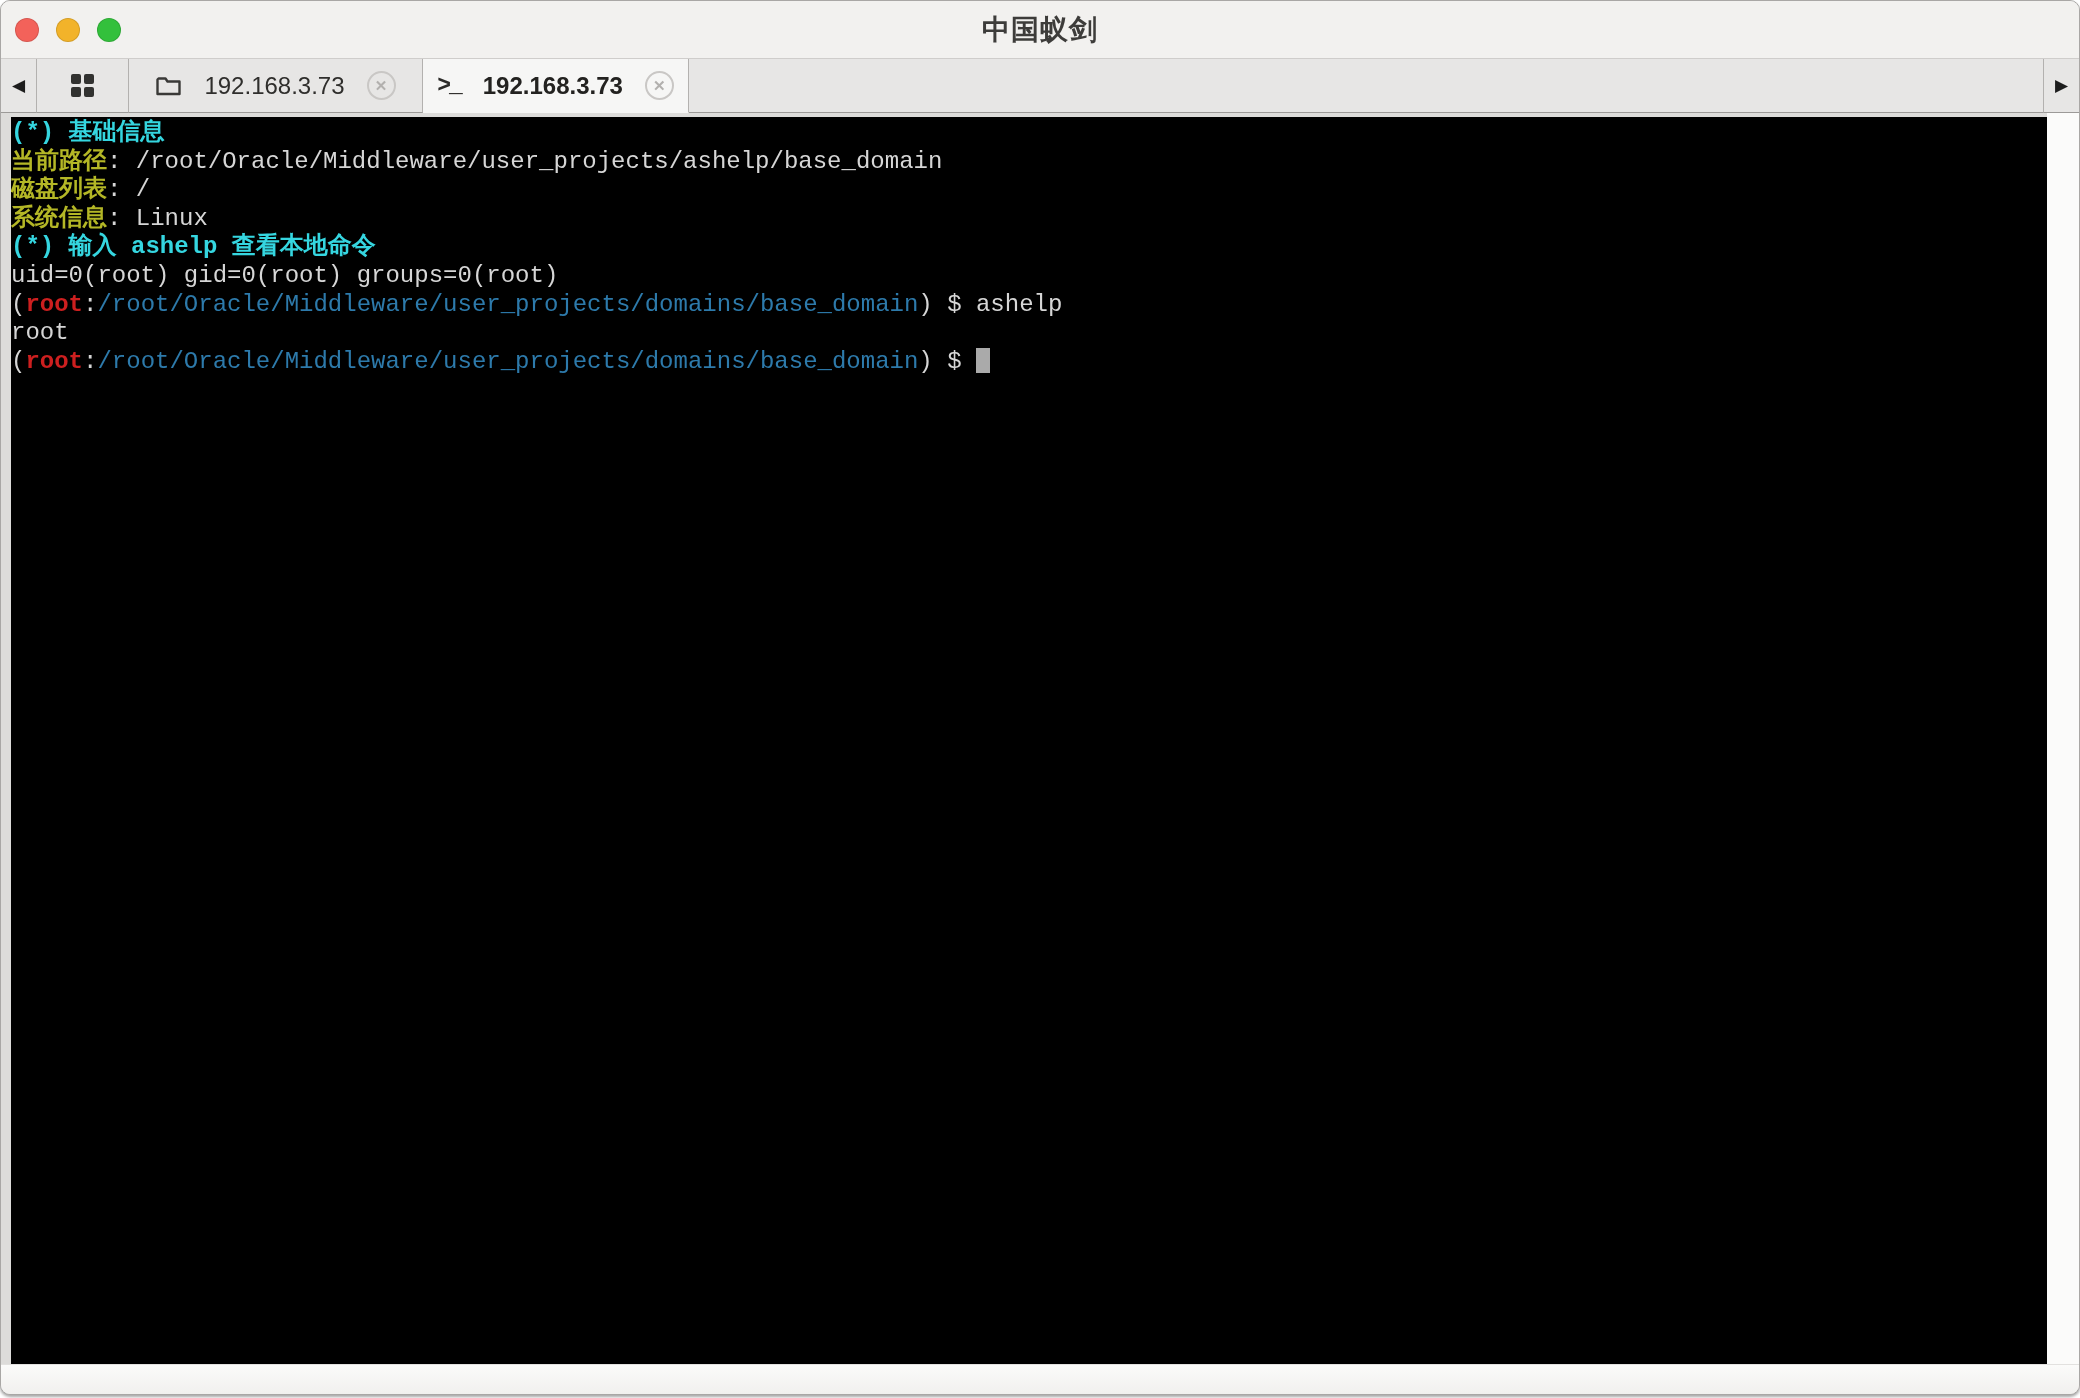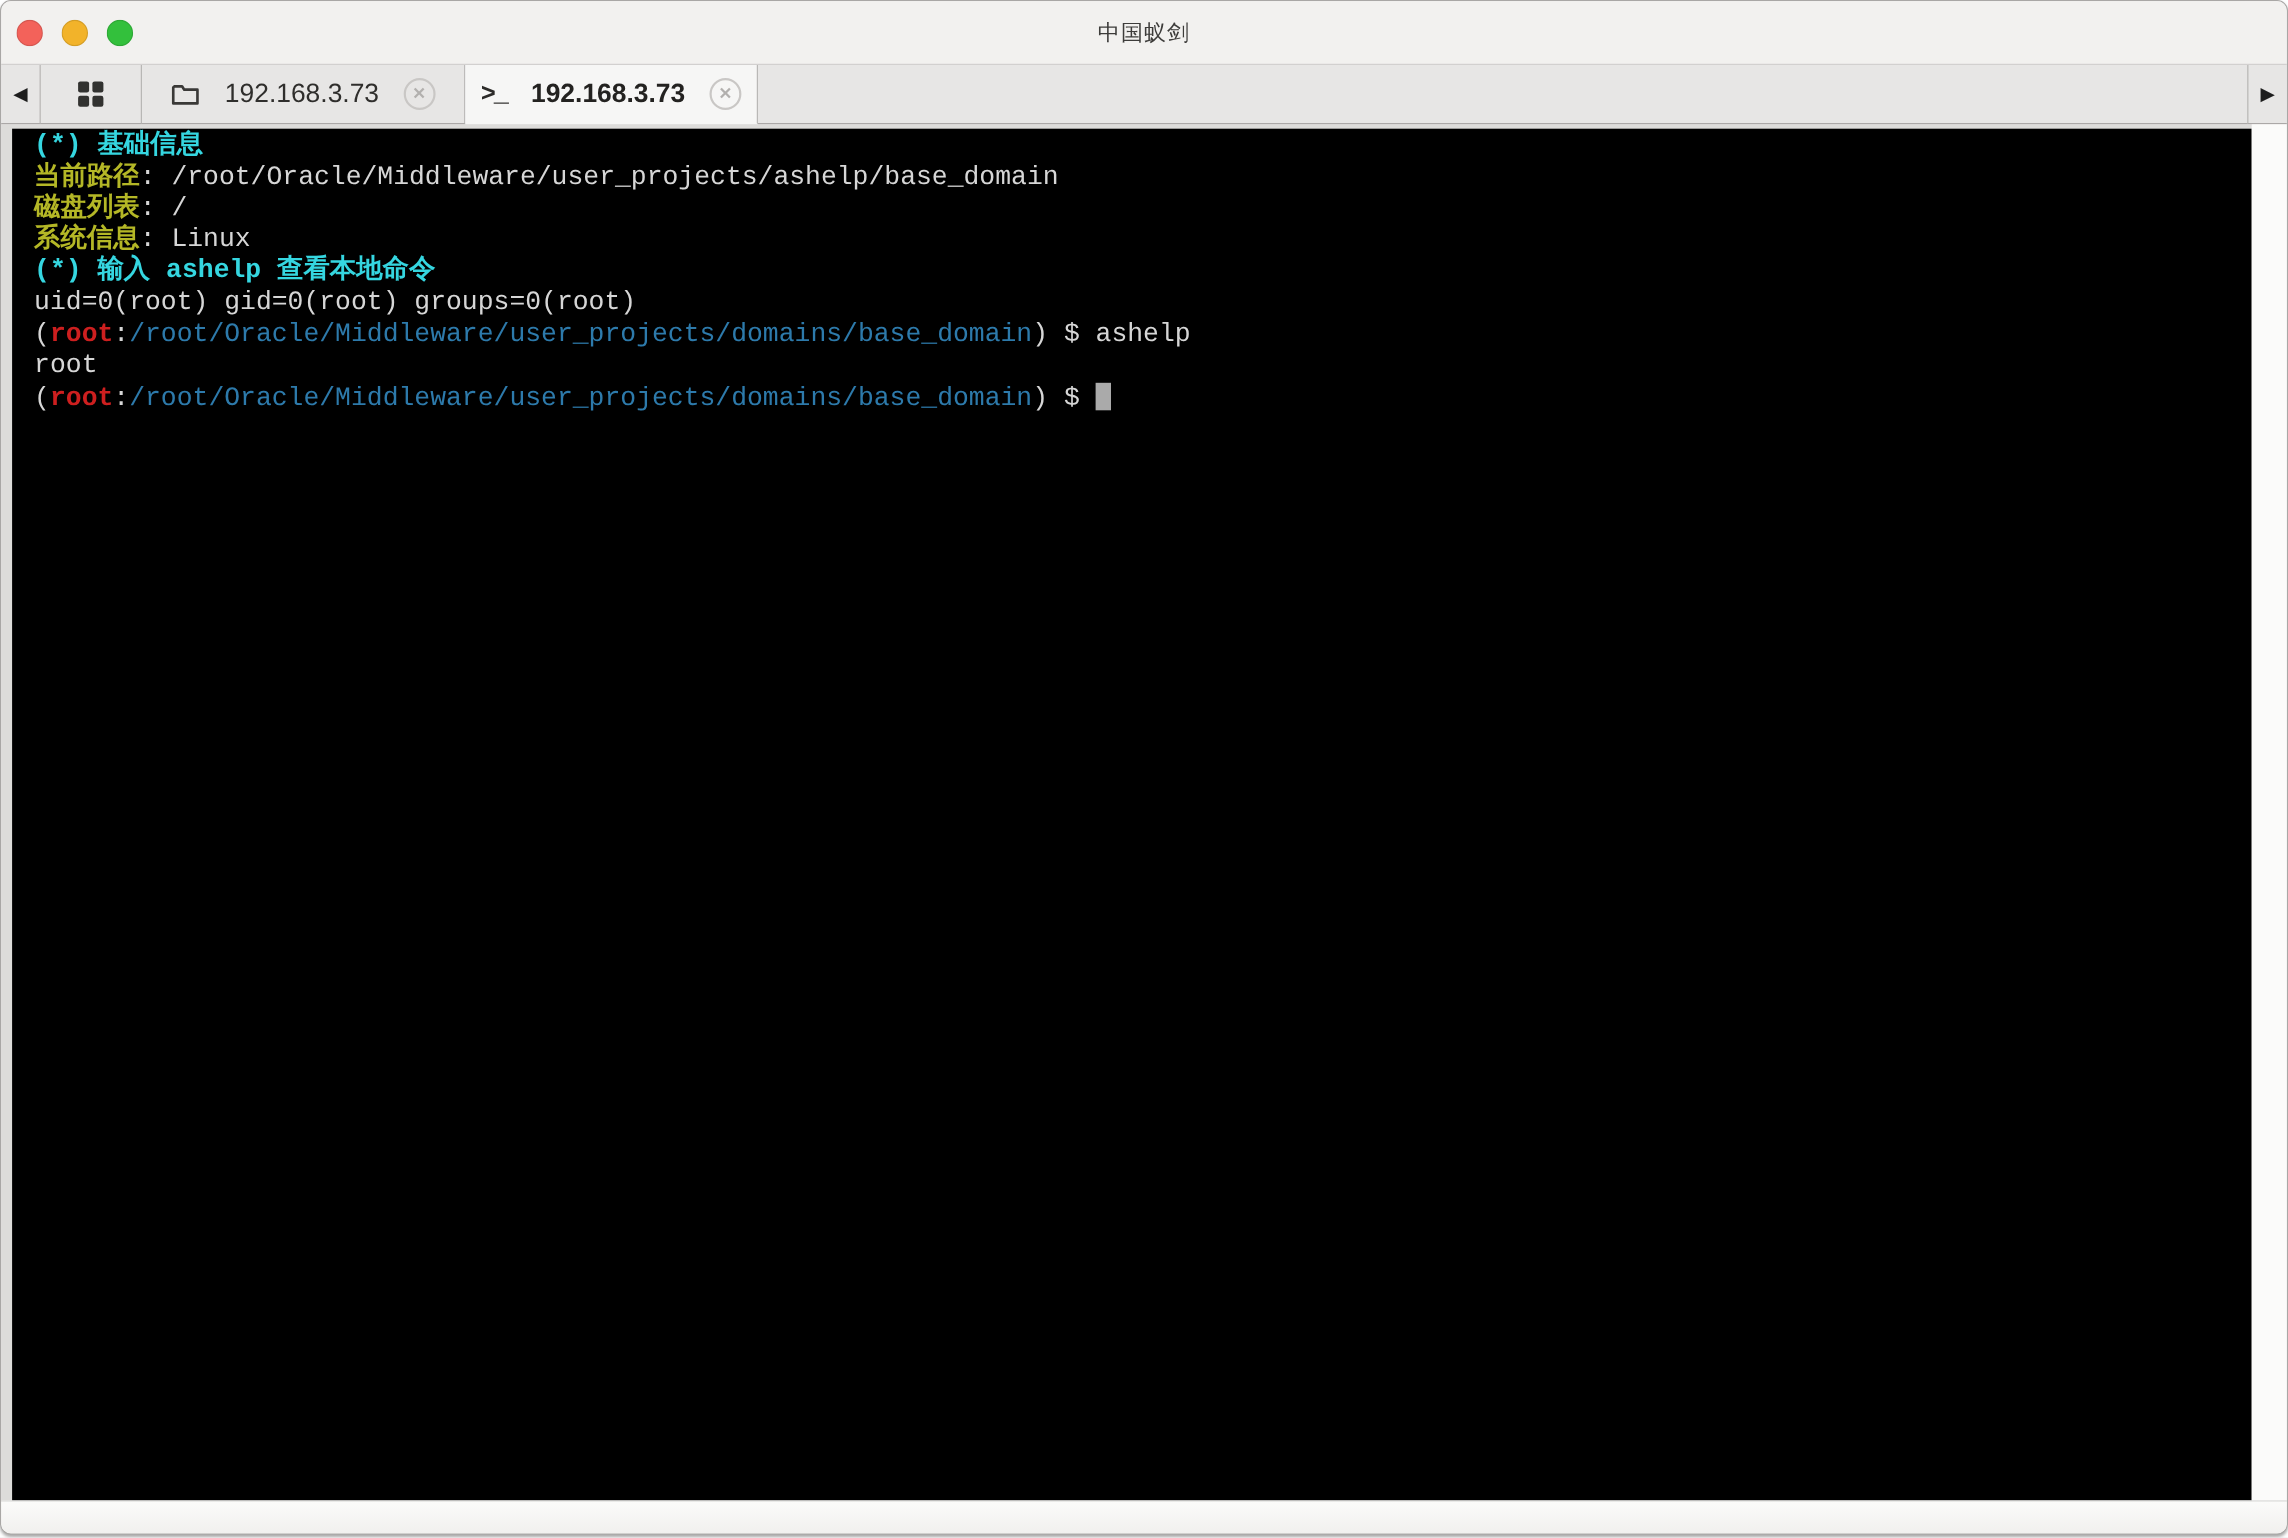--- a/index.html
+++ b/index.html
@@ -23,21 +23,21 @@
     position: relative;
     display: flex; align-items: center;
   }
   .traffic { position: absolute; left: 14px; top: 0; height: 100%; display: flex; align-items: center; gap: 17px; }
   .light { width: 24px; height: 24px; border-radius: 50%; border: 1px solid rgba(0,0,0,0.12); }
   .light.red    { background: var(--c-traffic_red, #f3625a); }
   .light.yellow { background: var(--c-traffic_yellow, #f2b32a); }
   .light.green  { background: var(--c-traffic_green, #33c03c); }
   .title {
     width: 100%; text-align: center;
-    font-size: 20px; font-weight: normal; color: #3d3c3a;
+    font-size: 28px; font-weight: bold; color: #3d3c3a;
     letter-spacing: 1px;
   }
 
   
   .tabbar {
     height: 54px; flex: 0 0 54px;
     background: var(--c-tabbar_bg, #e7e6e5);
     display: flex; align-items: stretch;
     border-bottom: 0;
   }
@@ -90,21 +90,21 @@
     min-height: 0;
   }
   .left-pad { width: 10px; flex: 0 0 10px; }
   .terminal {
     flex: 1 1 auto;
     margin-top: 4px;
     background: var(--c-terminal_bg, #000000);
     font-family: "Liberation Mono", monospace;
     font-size: 24px;
     line-height: 28.6px;
-    padding: 2px 8px 0 20px;
+    padding: 2px 8px 0 0;
     overflow: hidden;
     cursor: text;
   }
   .t-line { white-space: pre; }
   .seg-t { white-space: pre; }
   .c-white  { color: var(--c-term_white, #d6d6d6); }
   .c-cyan   { color: var(--c-term_cyan, #35d6e0); font-weight: bold; }
   .c-yellow { color: var(--c-term_yellow, #b4b726); font-weight: bold; }
   .c-red    { color: var(--c-term_red, #cd1f1f); font-weight: bold; }
   .c-blue   { color: var(--c-term_blue, #2d7aab); }

